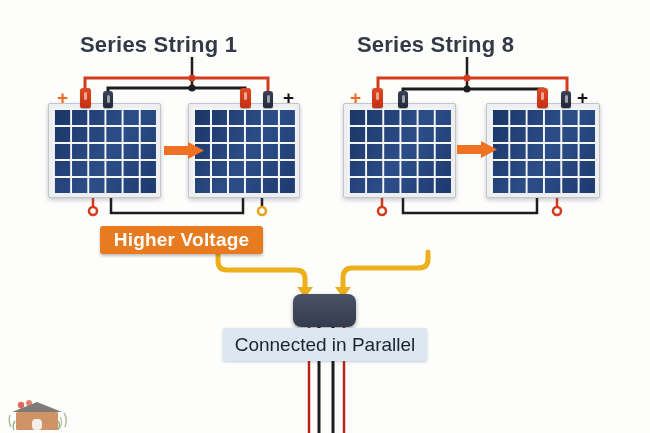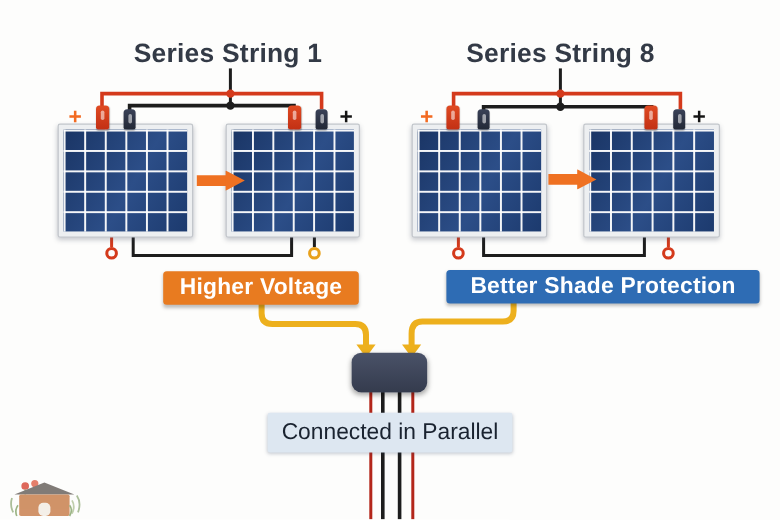--- a/index.html
+++ b/index.html
@@ -6,21 +6,21 @@
   body { font-family: "Liberation Sans", sans-serif; background:#ffffff; }
   .canvas {
     position:relative; width:650px; height:433px; overflow:hidden;
     background:#fdfdfc;
   }
   .layer { position:absolute; left:0; top:0; width:650px; height:433px; }
   svg.wires { z-index:1; }
 
   
   .string-title {
-    position:absolute; z-index:5; width:220px; text-align:center;
+    position:absolute; z-index:5; width:220px; text-align:left;
     font-size:22px; font-weight:bold; color:#333a46; letter-spacing:0.2px;
   }
   .title-1 { left:80px; top:32px; }
   .title-2 { left:357px; top:32px; }
 
   
   .panel {
     position:absolute; z-index:2; box-sizing:border-box;
     background:#edeff1; border:1px solid #c2c6cb; border-radius:2px;
     padding:4px; box-shadow:0 2px 4px rgba(60,70,90,0.28);
@@ -54,40 +54,40 @@
   .plus {
     position:absolute; z-index:5; font-size:19px; font-weight:bold; line-height:19px;
   }
   .plus.orange { color:#f26a21; }
   .plus.black  { color:#141414; }
 
   
   .benefit {
     position:absolute; z-index:5; height:28px; line-height:28px; text-align:center;
     color:#ffffff; font-size:19px; font-weight:bold; border-radius:3px;
-    box-shadow:0 2px 3px rgba(0,0,0,0.25); letter-spacing:0.2px;margin-left:36px;
+    box-shadow:0 2px 3px rgba(0,0,0,0.25); letter-spacing:0.2px;
   }
   .benefit.hv  { left:100px; top:226px; width:163px; background:#e87b20; }
   .benefit.bsp { left:336px; top:225px; width:261px; background:#2e6cb4; }
 
   
   .flow-arrow { position:absolute; z-index:3; }
   .a1 { left:161px; top:142px; }
   .a2 { left:454px; top:141px; }
 
   
   .junction {
     position:absolute; z-index:3; left:293px; top:294px; width:63px; height:33px;
     border-radius:8px; background:linear-gradient(#4a5268,#343b4d);
     box-shadow:0 2px 4px rgba(0,0,0,0.35);
   }
 
   
   .parallel-label {
-    position:absolute; z-index:4; left:223px; top:344px; width:204px; height:33px;
+    position:absolute; z-index:4; left:223px; top:328px; width:204px; height:33px;
     line-height:33px; text-align:center; background:#dde7f1; color:#1a2330;
     font-size:19px; border-radius:2px; box-shadow:0 1px 3px rgba(40,60,90,0.25);
   }
 
   
   .watermark { position:absolute; z-index:2; left:8px; top:397px; opacity:0.85; }
 </style>
 </head>
 <body>
 
@@ -183,21 +183,20 @@
   <svg class="flow-arrow a1" width="44" height="17" viewBox="0 0 44 17">
     <line x1="3" y1="8.5" x2="29" y2="8.5" stroke="#ef7122" stroke-width="9"></line>
     <polygon points="27,0 27,17 43,8.5" fill="#ef7122"></polygon>
   </svg>
   <svg class="flow-arrow a2" width="44" height="17" viewBox="0 0 44 17">
     <line x1="3" y1="8.5" x2="29" y2="8.5" stroke="#ef7122" stroke-width="9"></line>
     <polygon points="27,0 27,17 43,8.5" fill="#ef7122"></polygon>
   </svg>
 
   <div class="benefit hv">Higher Voltage</div>
-  <div class="benefit bsp">Better Shade Protection</div>
 
   <div class="junction"></div>
 
   <div class="parallel-label">Connected in Parallel</div>
 
   <svg class="watermark" width="62" height="36" viewBox="0 0 62 36">
     <path d="M2,18 Q0,24 3,30" fill="none" stroke="#9db488" stroke-width="1.5"></path>
     <path d="M56,16 Q60,22 57,30" fill="none" stroke="#9db488" stroke-width="1.5"></path>
     <path d="M52,20 Q55,25 52,31" fill="none" stroke="#b5c69e" stroke-width="1.5"></path>
     <circle cx="13" cy="8" r="3.2" fill="#d94f3f"></circle>

